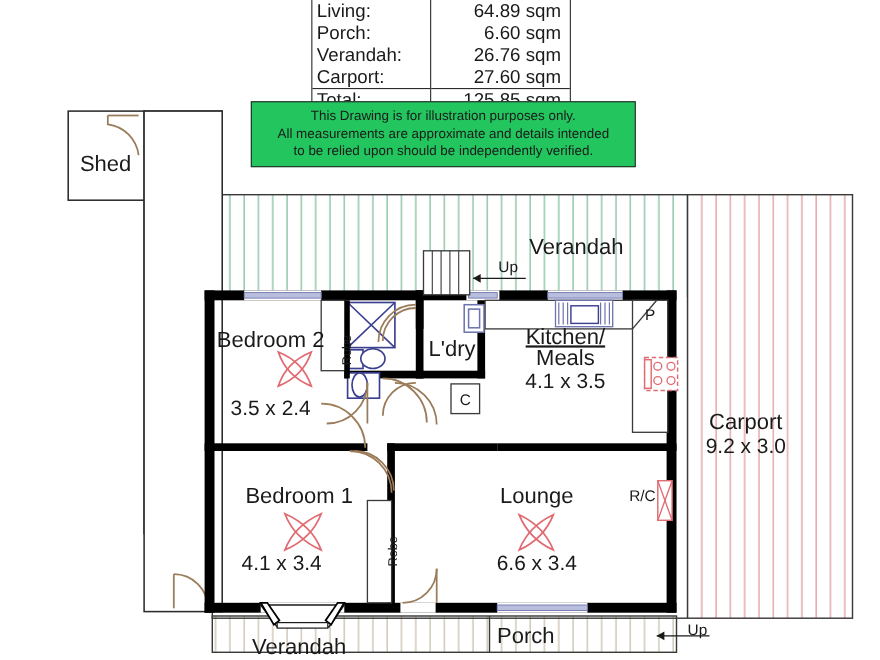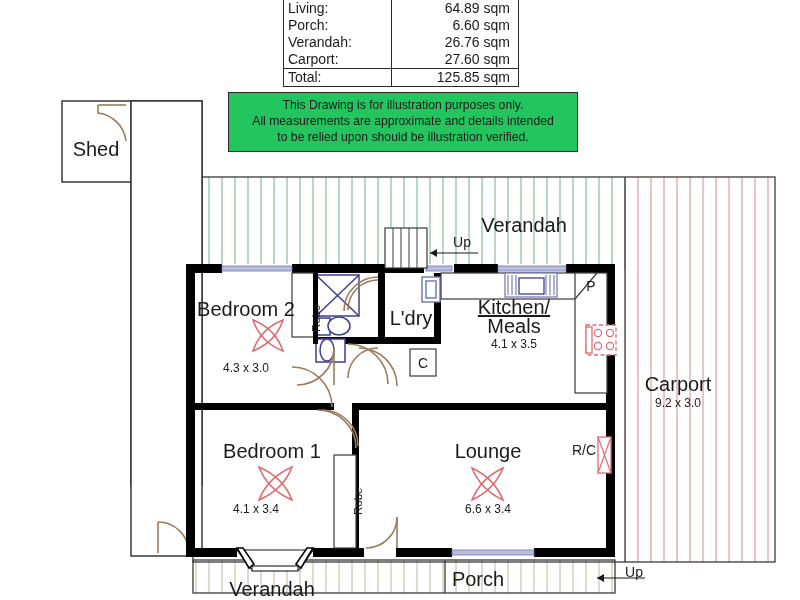--- a/index.html
+++ b/index.html
@@ -4,38 +4,38 @@
 <style>
   html,body{margin:0;padding:0;background:#ffffff;}
   body{width:800px;height:600px;position:relative;overflow:hidden;
        font-family:"Liberation Sans","DejaVu Sans",sans-serif;color:#1a1a1a;}
   .plan{position:absolute;left:0;top:0;width:800px;height:600px;}
   svg{position:absolute;left:0;top:0;}
 
   
   .area-table{position:absolute;left:283px;top:0px;width:234px;
      border:1px solid #2b2b2b;border-top:none;background:#fff;
-     font-size:14px;line-height:1.0;}
+     font-size:17px;line-height:1.0;}
   .area-table table{border-collapse:collapse;width:100%;}
   .area-table td{padding:1px 4px 2px 4px;white-space:nowrap;}
   .area-table td.lbl{text-align:left;border-right:1px solid #2b2b2b;width:46%;}
   .area-table td.val{text-align:right;padding-right:8px;}
   .area-table tr.total td{border-top:1px solid #2b2b2b;}
 
   
   .disclaimer{position:absolute;left:228px;top:92px;width:344px;
      border:1px solid #2b2b2b;background:#22c55e;text-align:center;
      font-size:12.2px;line-height:1.33;padding:4px 2px 5px 2px;}
   .disclaimer div{white-space:nowrap;}
 
   
   .lab{position:absolute;white-space:nowrap;text-align:center;
        transform:translateX(-50%);}
   .rname{font-size:20px;}
-  .rdim{font-size:12px;}
+  .rdim{font-size:19px;}
   .small{font-size:14px;}
   .vert{position:absolute;white-space:nowrap;font-size:11.5px;
         transform-origin:0 0;transform:rotate(-90deg);}
 </style>
 </head>
 <body>
 
 <div class="plan">
 
 <svg width="800" height="600" viewBox="0 0 800 600">
@@ -310,27 +310,27 @@
         <td class="lbl">Total:</td>
         <td class="val">125.85 sqm</td>
       </tr>
     </tbody>
   </table>
 </div>
 
 <div class="disclaimer">
   <div>This Drawing is for illustration purposes only.</div>
   <div>All measurements are approximate and details intended</div>
-  <div>to be relied upon should be illustration verified.</div>
+  <div>to be relied upon should be independently verified.</div>
 </div>
 
 <div class="lab rname" style="left:96px;top:138px;">Shed</div>
 
 <div class="lab rname" style="left:246px;top:298px;">Bedroom 2</div>
-<div class="lab rdim" style="left:246px;top:361px;">4.3 x 3.0</div>
+<div class="lab rdim" style="left:246px;top:361px;">3.5 x 2.4</div>
 
 <div class="lab rname" style="left:272px;top:440px;">Bedroom 1</div>
 <div class="lab rdim" style="left:256px;top:502px;">4.1 x 3.4</div>
 
 <div class="lab rname" style="left:514px;top:296px;text-decoration:underline;">Kitchen/</div>
 <div class="lab rname" style="left:514px;top:315px;">Meals</div>
 <div class="lab rdim" style="left:514px;top:337px;">4.1 x 3.5</div>
 
 <div class="lab rname" style="left:488px;top:440px;">Lounge</div>
 <div class="lab rdim" style="left:488px;top:502px;">6.6 x 3.4</div>

